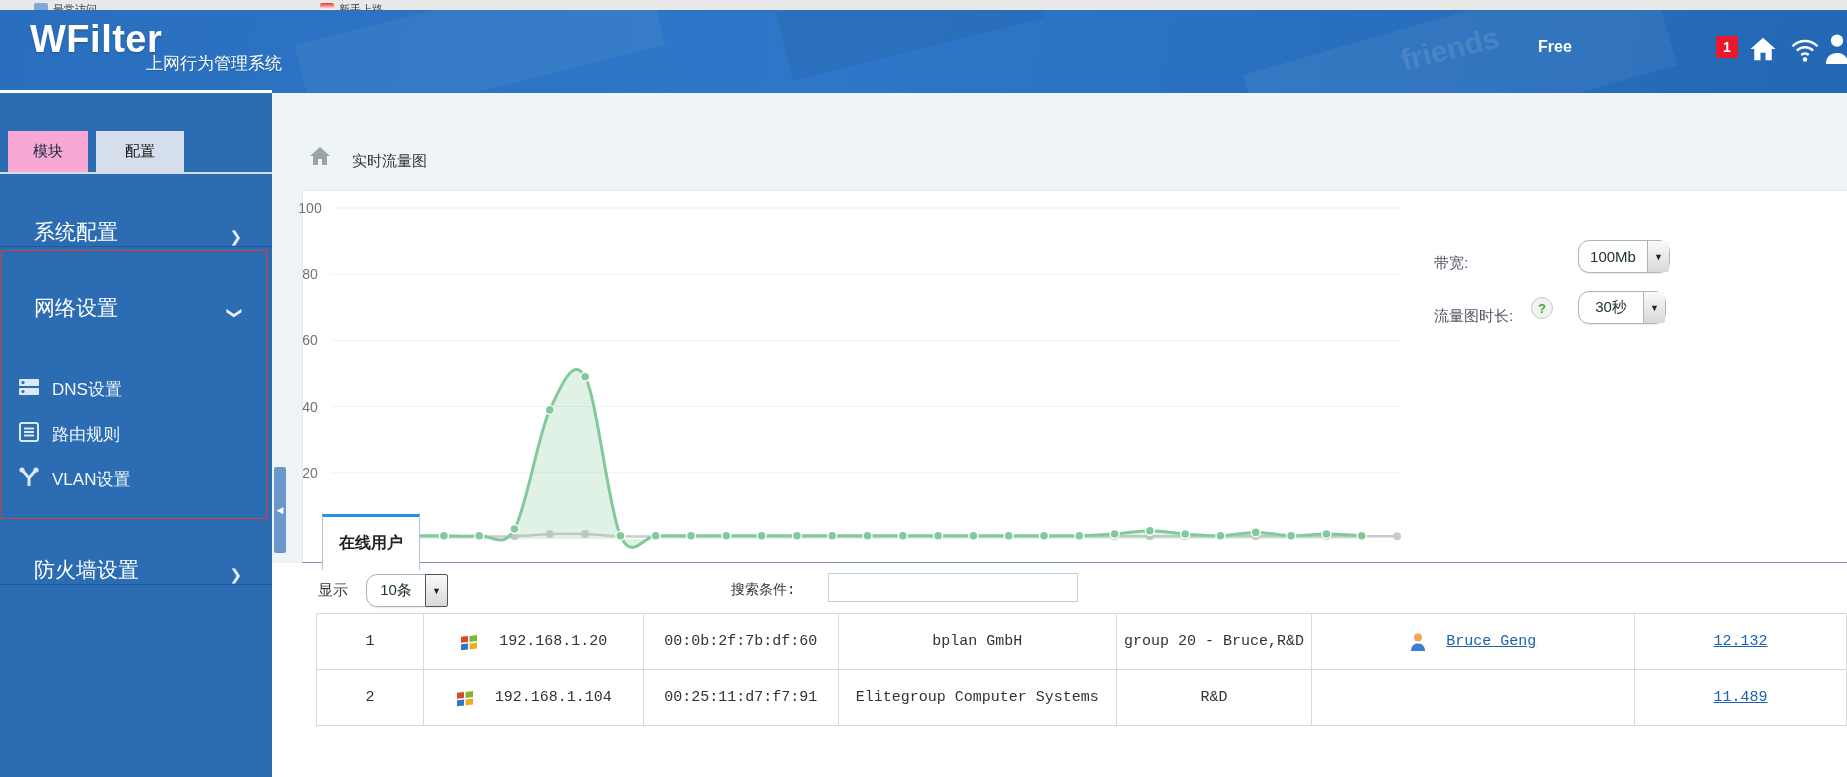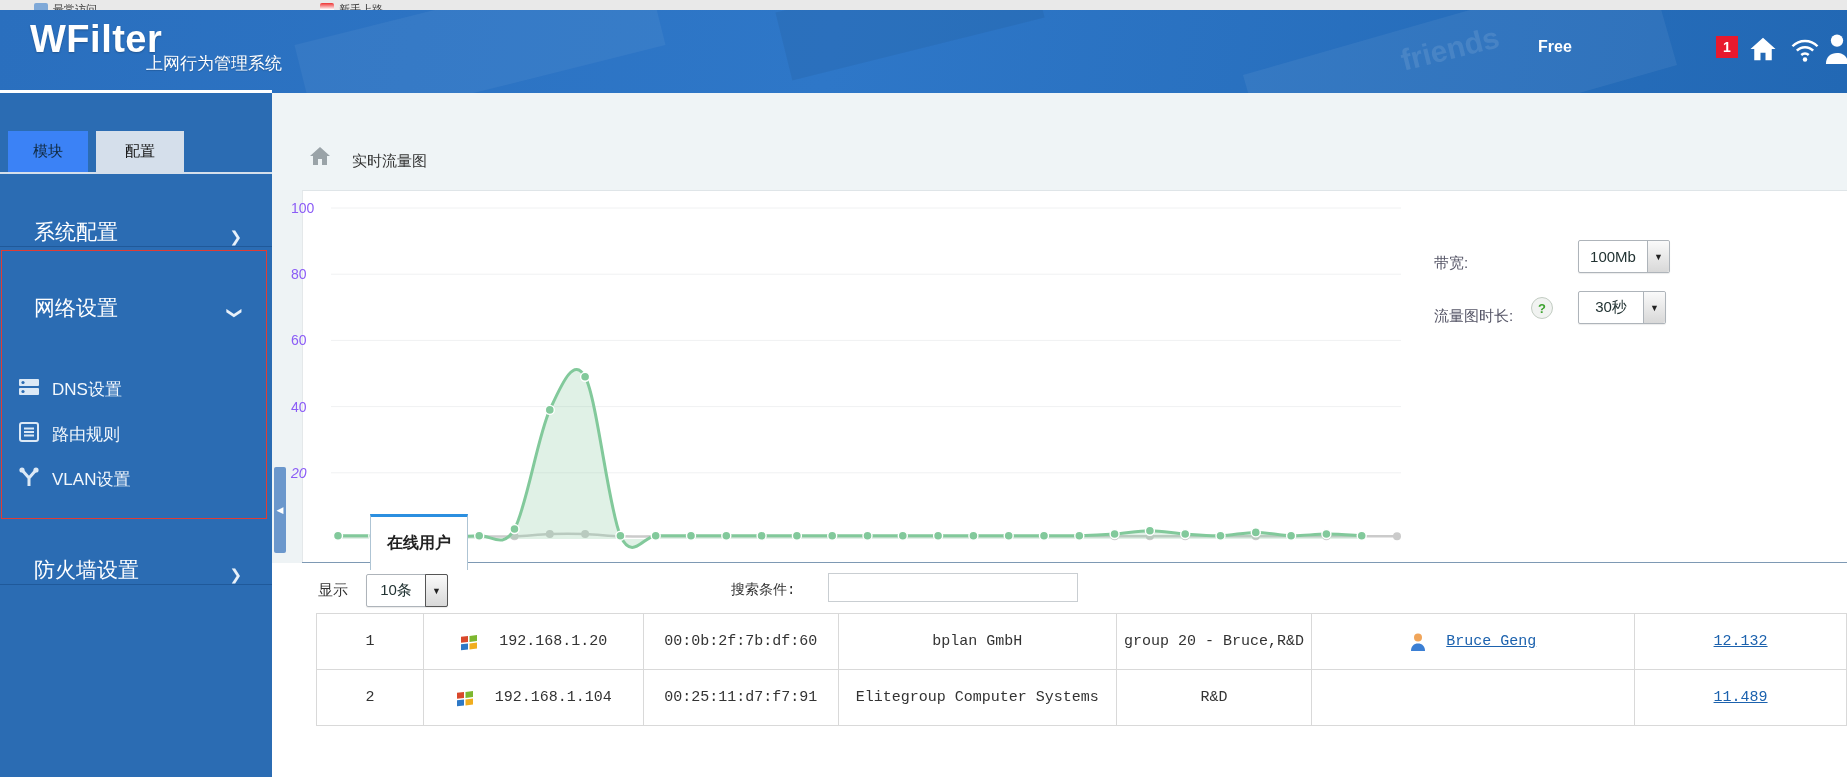--- a/index.html
+++ b/index.html
@@ -23,50 +23,50 @@
   #logo-sub{left:146px;top:42px;color:#fff;font-size:17px;text-shadow:0 1px 1px rgba(0,0,0,.2);}
   #free{left:1538px;top:28px;color:#fff;font-size:16px;font-weight:bold;}
   #notif{left:1716px;top:26px;width:22px;height:22px;background:#e8192d;color:#fff;font-size:14px;font-weight:bold;
     display:flex;align-items:center;justify-content:center;}
   .hicon{position:absolute;top:24px;}
   #sidebar-topline{left:0;top:90px;width:272px;height:3px;background:#ffffff;}
 
   
   #sidebar{left:0;top:93px;width:272px;height:684px;background:#2b6cb3;}
   .sbtab{position:absolute;top:38px;height:41px;display:flex;align-items:center;justify-content:center;font-size:15px;cursor:pointer;}
-  #tab-module{left:8px;width:80px;background:#3b82f6;color:#10293f;}
+  #tab-module{left:8px;width:80px;background:#f9a8d4;color:#10293f;}
   #tab-config{left:96px;width:88px;background:#d5dfeb;color:#111;}
   #tabs-underline{left:0;top:79px;width:272px;height:2px;background:#d5dfeb;}
   .menu-row{position:absolute;left:0;width:272px;color:#fff;font-size:21px;display:flex;align-items:flex-end;
     padding-left:34px;box-sizing:border-box;border-bottom:1px solid rgba(22,74,133,.55);cursor:pointer;}
   .chev{position:absolute;right:30px;font-size:15px;color:#e8f1fa;}
   .sub-item{position:absolute;left:0;width:272px;height:45px;color:#f2f7fc;font-size:17px;display:flex;align-items:center;gap:12px;
     padding-left:18px;box-sizing:border-box;cursor:pointer;}
   #net-redbox{left:1px;top:157px;width:264px;height:267px;border:1px solid #e03c34;pointer-events:none;}
   #collapse-handle{left:274px;top:374px;width:12px;height:86px;background:#6b97cc;border-radius:2px;
     display:flex;align-items:center;justify-content:center;color:#fff;font-size:9px;cursor:pointer;}
 
   
   #main-band{left:272px;top:93px;width:1575px;height:97px;background:#eff4f6;}
   #breadcrumb-title{left:352px;top:152px;font-size:15px;color:#333;}
 
   
   #chart-card{left:302px;top:190px;width:1545px;height:373px;background:#fff;border-top:1px solid #dfe5e8;border-left:1px solid #e4e8ea;}
-  .ytick{position:absolute;left:-12px;width:38px;text-align:left;font-size:14px;color:#8b5cf6;}
+  .ytick{position:absolute;left:-12px;width:38px;text-align:center;font-size:14px;color:#737373;}
   #below-chart{left:272px;top:563px;width:1575px;height:214px;background:#fff;}
   #tab-rule{left:302px;top:562px;width:1545px;height:1px;background:#7e99b4;}
 
   
   #online-tab{left:322px;top:514px;width:98px;height:56px;background:#fff;border-top:3px solid #2b8fe0;
     border-left:1px solid #aec4d4;border-right:1px solid #aec4d4;box-sizing:border-box;
-    display:flex;align-items:center;justify-content:center;font-size:16px;font-weight:bold;color:#222;z-index:5;cursor:pointer;margin-left:48px;}
+    display:flex;align-items:center;justify-content:center;font-size:16px;font-weight:bold;color:#222;z-index:5;cursor:pointer;}
 
   
   .ctl-label{position:absolute;font-size:15px;color:#556;margin-top:9px;}
-  .select{position:absolute;height:31px;background:#fff;border:1px solid #aeb4ba;border-radius:2px;box-shadow:0 1px 1px rgba(0,0,0,.08);cursor:pointer;}
+  .select{position:absolute;height:31px;background:#fff;border:1px solid #aeb4ba;border-radius:11px;box-shadow:0 1px 1px rgba(0,0,0,.08);cursor:pointer;}
   .select .val{position:absolute;left:0;right:22px;top:0;bottom:0;display:flex;align-items:center;justify-content:center;font-size:15px;color:#233;}
   .select .btn{position:absolute;right:0;top:0;bottom:0;width:21px;background:linear-gradient(#fafafa,#d8d8d8);
     border-left:1px solid #aeb4ba;border-radius:0 2px 2px 0;display:flex;align-items:center;justify-content:center;font-size:9px;color:#222;}
   #help-q{left:1531px;top:297px;width:20px;height:20px;border-radius:50%;background:#f1f3f1;border:1px solid #c2ccc2;
     color:#3da32f;font-size:13px;font-weight:bold;display:flex;align-items:center;justify-content:center;cursor:pointer;}
 
   
   .tblfont{font-family:"Liberation Mono","DejaVu Sans Mono",monospace;}
   #show-label{left:318px;top:581px;font-size:15px;color:#333;}
   #search-label{left:731px;top:581px;font-size:14px;color:#333;}
@@ -261,21 +261,21 @@
         <circle cx="934.8" cy="341.38" r="4.5" fill="#82c99b" stroke="#fff" stroke-width="1.4"></circle>
         <circle cx="970.0999999999999" cy="344.69" r="4.5" fill="#82c99b" stroke="#fff" stroke-width="1.4"></circle>
         <circle cx="1005.3999999999999" cy="343.035" r="4.5" fill="#82c99b" stroke="#fff" stroke-width="1.4"></circle>
         <circle cx="1040.6999999999998" cy="344.69" r="4.5" fill="#82c99b" stroke="#fff" stroke-width="1.4"></circle>
       </svg>
     <div id="ylabels">
         <div class="ytick" style="top: 9px;">100</div>
         <div class="ytick" style="top: 75.2px;">80</div>
         <div class="ytick" style="top: 141.4px;">60</div>
         <div class="ytick" style="top: 207.6px;">40</div>
-        <div class="ytick" style="top: 273.8px; font-style: italic;">20</div>
+        <div class="ytick" style="top: 273.8px;">20</div>
       </div>
   </div>
   <div id="below-chart" class="abs"></div>
   <div id="tab-rule" class="abs"></div>
 
   <div class="ctl-label abs" style="left:1434px;top:245px;">带宽:</div>
   <div class="select abs" style="left:1578px;top:240px;width:90px;">
     <span class="val">100Mb</span>
     <span class="btn">▼</span>
   </div>

